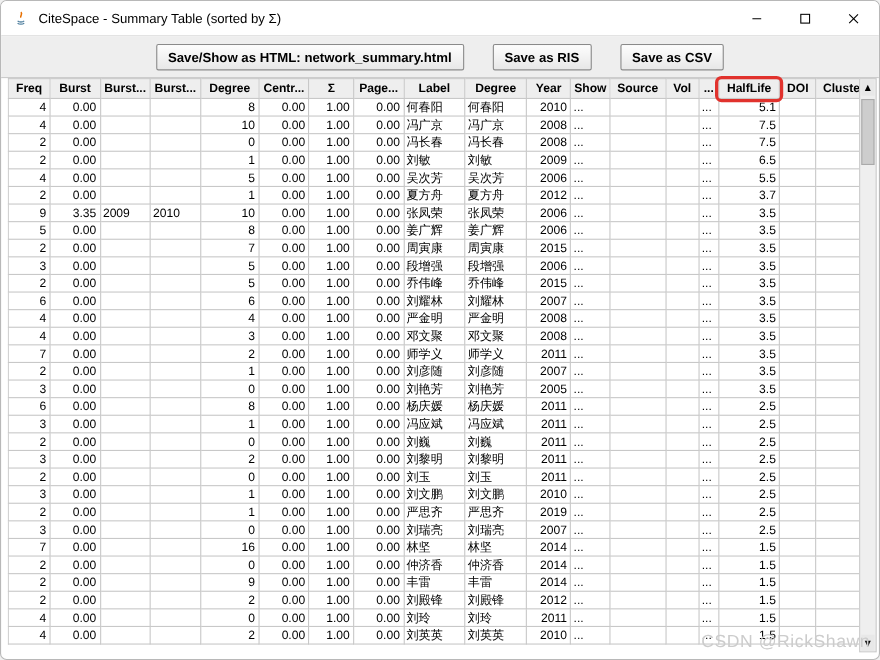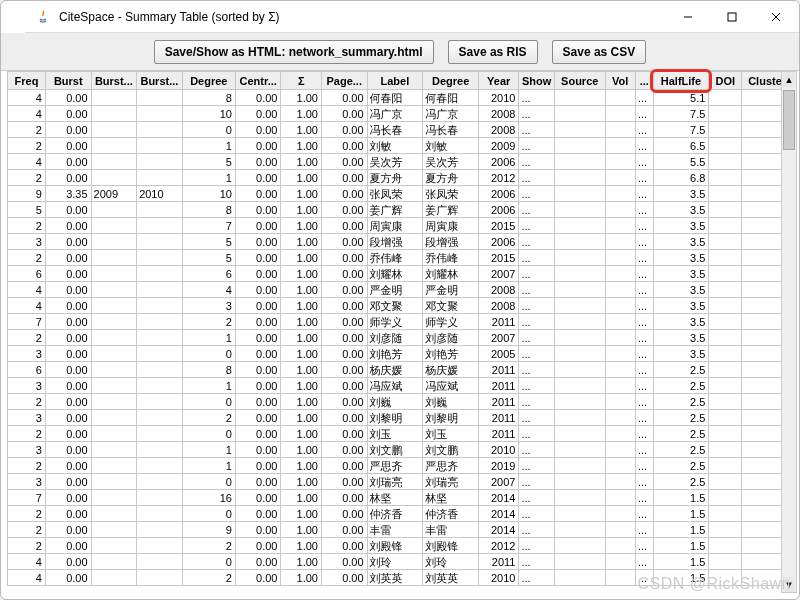--- a/index.html
+++ b/index.html
@@ -19,39 +19,38 @@
     border-radius: 6px;
     overflow: hidden;
   }
   .titlebar {
     height: 32px;
     background: #fff;
     display: flex;
     align-items: center;
     padding: 0 10px;
     border-bottom: 1px solid #ddd;
-    margin-left: 24px;
   }
   .titlebar .java-icon {
     width: 16px; height: 16px; margin-right: 8px;
     position: relative;
   }
   .titlebar .java-icon svg { width:16px; height:16px; }
   .titlebar .title { flex: 1; font-size: 12px; color:#000; }
   .winbtns { display:flex; gap:18px; }
   .winbtn { width:26px; height:20px; display:flex; align-items:center; justify-content:center; color:#000; cursor:default; }
   .winbtn svg { width:10px; height:10px; }
 
   .toolbar {
     height: 38px;
     background:#eeeeee;
     display:flex;
     align-items:center;
     justify-content:center;
-    gap:14px;
+    gap:26px;
     border-bottom:1px solid #ccc;
   }
   .btn {
     background: linear-gradient(#fdfdfd,#e8e8e8);
     border:1px solid #8a8a8a;
     border-radius:2px;
     padding:4px 10px;
     font-size:12px;
     font-weight:bold;
     cursor:pointer;
@@ -318,21 +317,21 @@
             <td class="num">0.00</td>
             <td class="num">1.00</td>
             <td class="num">0.00</td>
             <td class="txt">夏方舟</td>
             <td class="txt">夏方舟</td>
             <td class="num">2012</td>
             <td class="txt">...</td>
             <td class="txt"></td>
             <td class="txt"></td>
             <td class="txt">...</td>
-            <td class="num">6.8</td>
+            <td class="num">3.7</td>
             <td class="txt"></td>
             <td class="txt"></td>
           </tr>
           <tr>
             <td class="num">9</td>
             <td class="num">3.35</td>
             <td class="txt">2009</td>
             <td class="txt">2010</td>
             <td class="num">10</td>
             <td class="num">0.00</td>

